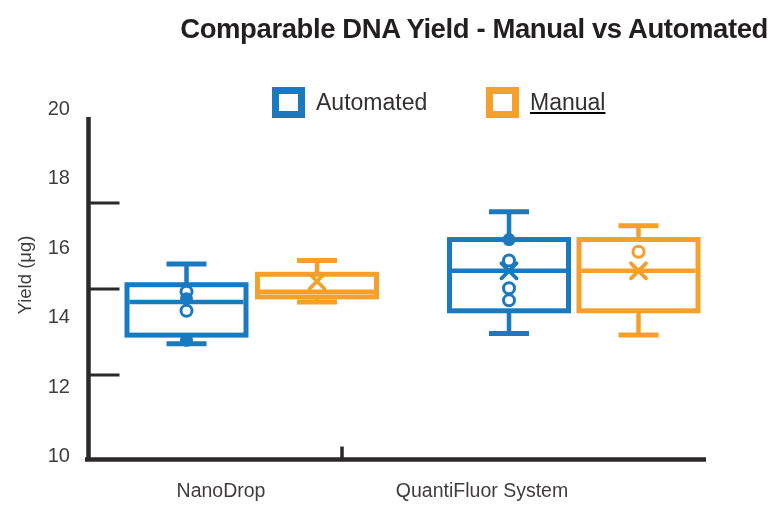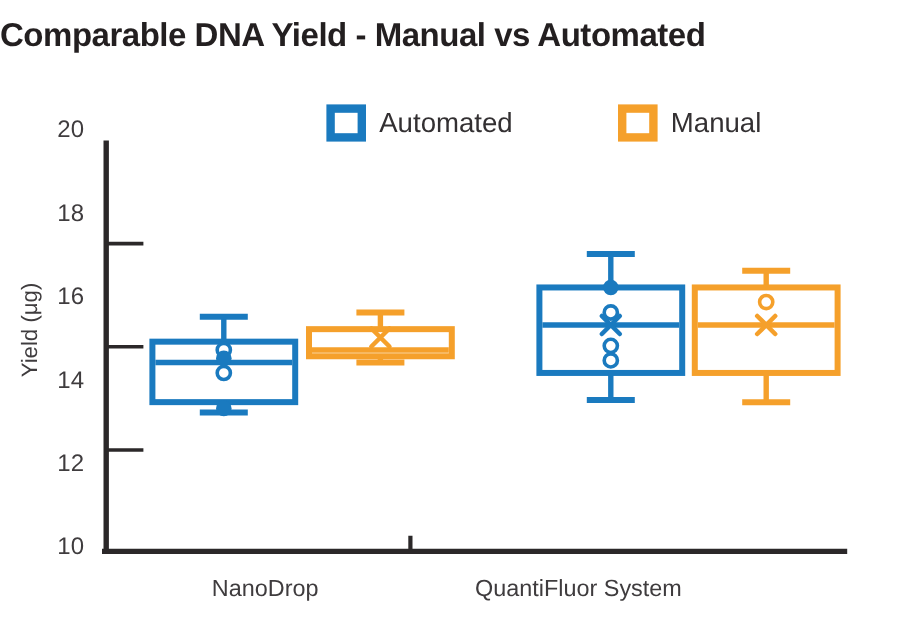--- a/index.html
+++ b/index.html
@@ -1,25 +1,25 @@
 <!DOCTYPE html>
 <html><head>
 <meta charset="utf-8">
 <style>
   html,body{margin:0;padding:0;background:#ffffff;}
   body{font-family:"Liberation Sans", sans-serif;}
   .stage{position:relative;width:768px;height:529px;background:#fff;overflow:hidden;}
   .title{
-    position:absolute;left:0;top:13px;width:768px;text-align:left;
+    position:absolute;left:0;top:13px;width:768px;text-align:right;
     font-size:27.5px;font-weight:bold;letter-spacing:-0.4px;color:#231F20;
   }
   .legend{position:absolute;left:0;top:0;width:768px;height:0;}
   .legend-item{position:absolute;display:flex;align-items:center;height:32px;}
   .legend-item.automated{left:272px;top:86px;}
-  .legend-item.manual{left:515px;top:86px;}
+  .legend-item.manual{left:486px;top:86px;text-decoration:underline;}
   .swatch{display:inline-block;width:19px;height:17px;border:7px solid #999;background:#fff;}
   .legend-label{margin-left:11px;font-size:23px;color:#333032;}
   .ylabel{
     position:absolute;left:-40px;top:264px;width:130px;text-align:center;
     transform:rotate(-90deg);font-size:18.5px;color:#3F3C3E;
   }
   svg text{font-family:"Liberation Sans", sans-serif;}
 </style>
 </head>
 <body>

